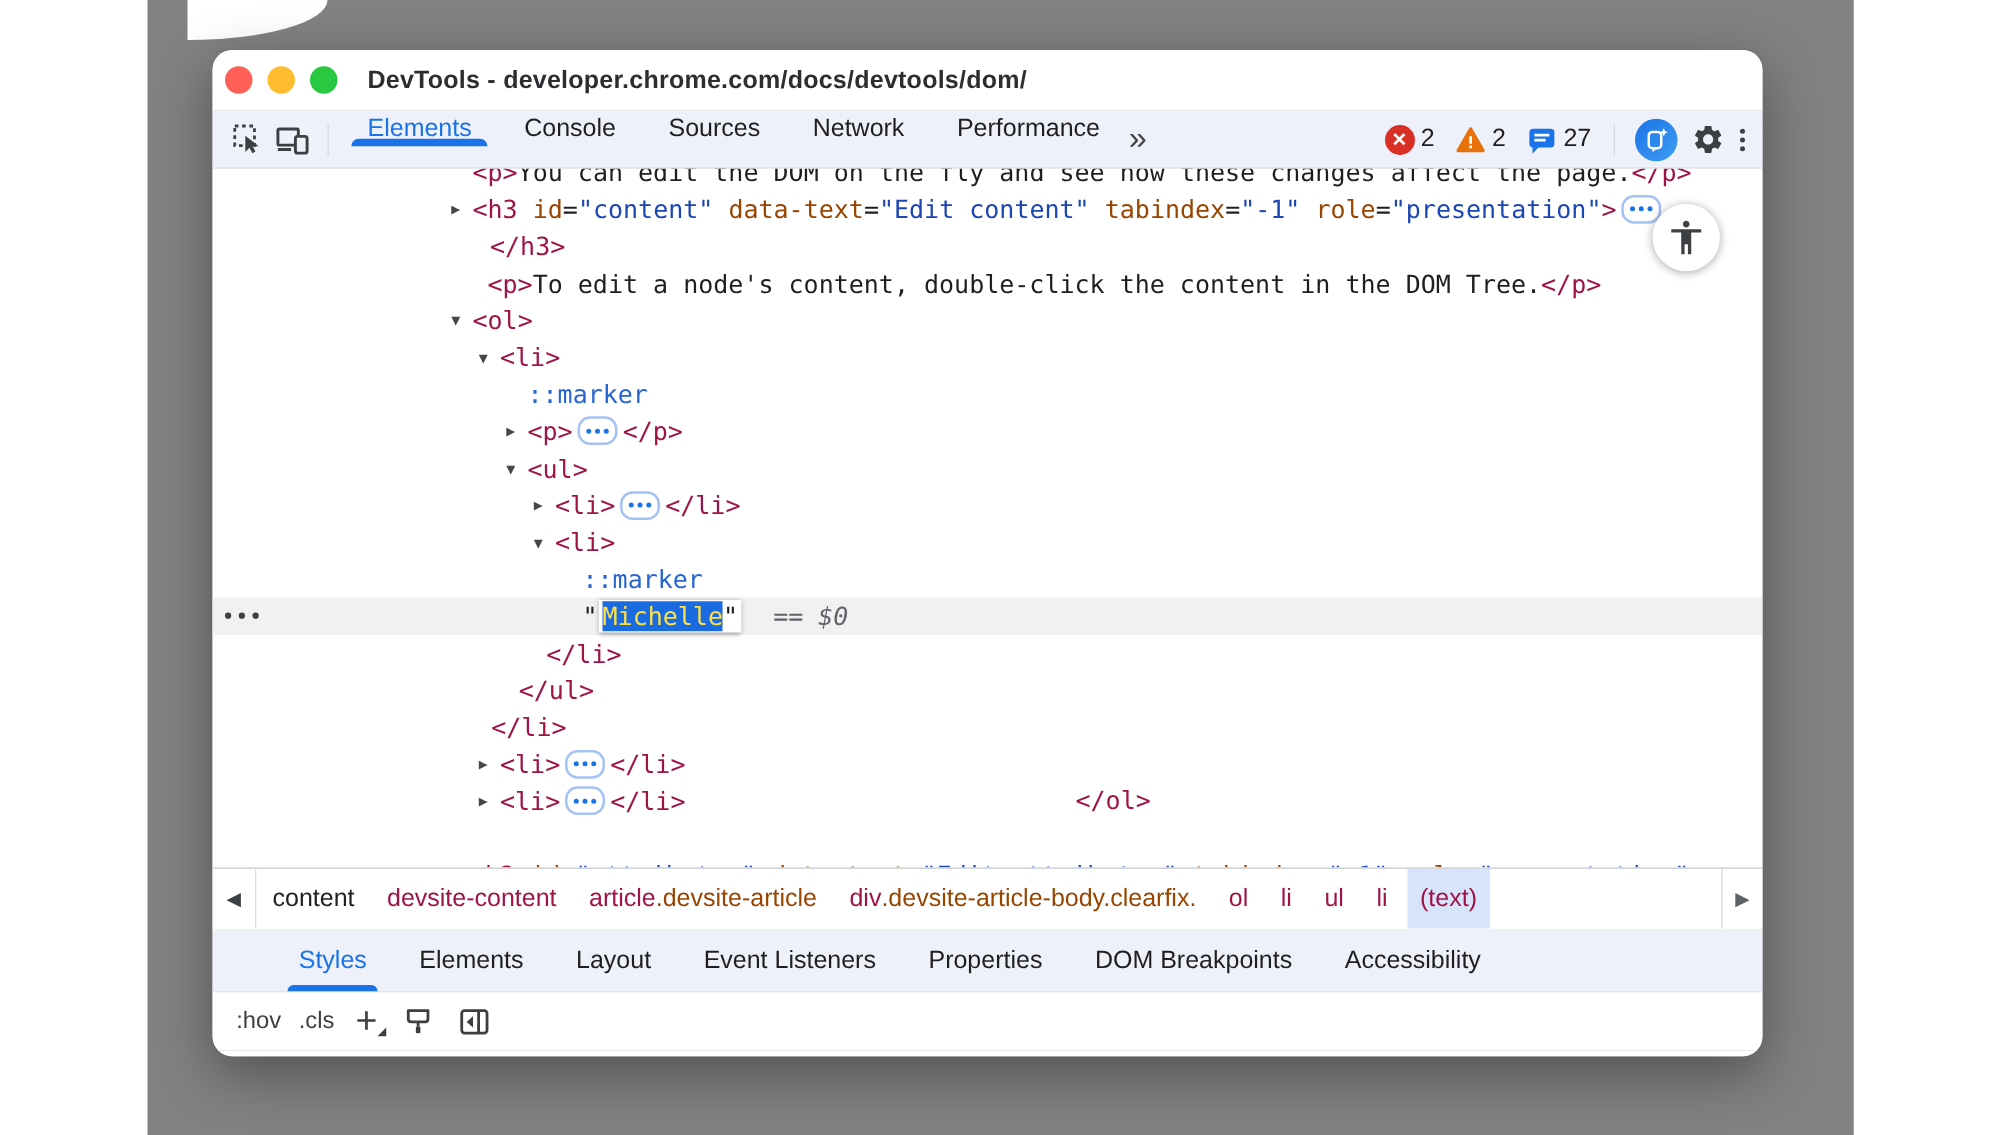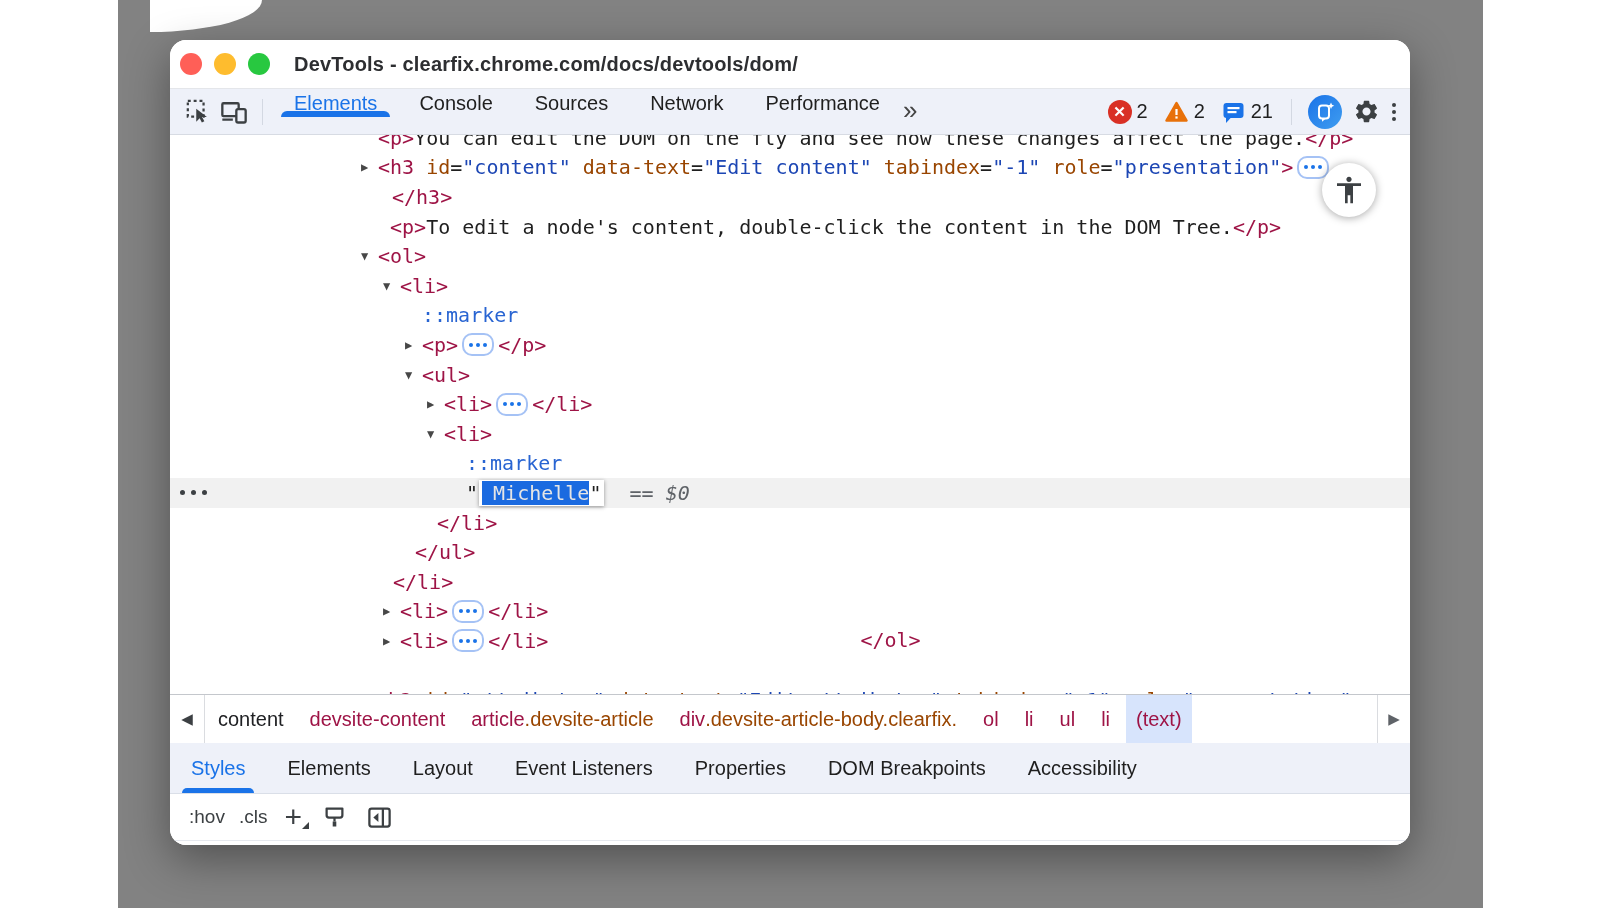--- a/index.html
+++ b/index.html
@@ -37,36 +37,36 @@
   .drow span{white-space:pre;}
   .drow.selected{background:var(--row-sel);}
   .arrow{display:inline-block;width:17px;margin-left:-17px;font-size:12px;color:#474747;flex:0 0 auto;}
   .t-tag{color:var(--tag);} .t-attr{color:var(--attr);} .t-val{color:var(--val);}
   .t-plain{color:#1f1f1f;} .t-marker{color:var(--marker);}
   .t-gray{color:var(--gray);} .t-dollar{color:var(--gray);font-style:italic;}
   .epill{display:inline-flex;align-items:center;justify-content:center;gap:3px;width:28px;height:19px;
          border:2px solid #a5c2f5;border-radius:10px;background:#fff;margin:0 4px;flex:0 0 auto;}
   .epill i{width:4px;height:4px;border-radius:50%;background:var(--accent);}
   .editbox{display:inline-flex;background:#fff;box-shadow:0 1px 4px rgba(0,0,0,.4);padding:1px 3px;margin:0 1px;}
-  .selblue{background:var(--sel-blue);color:#e5e5e5;padding-left:11px;}
+  .selblue{background:var(--sel-blue);color:#fde047;}
   .gutter-dots{position:absolute;left:10px;top:50%;margin-top:-3px;display:flex;gap:6px;}
   .gutter-dots i{width:5px;height:5px;border-radius:50%;background:#3c4043;}
   .a11y-btn{position:absolute;left:1152px;top:123px;width:54px;height:54px;border-radius:50%;background:#fff;
             box-shadow:0 1px 8px rgba(0,0,0,.35);display:flex;align-items:center;justify-content:center;z-index:6;}
   
   .crumbs{height:48px;border-top:1px solid #c4c7cc;display:flex;align-items:stretch;background:#fff;
           position:relative;font-size:20px;overflow:hidden;}
   .crumb-btn{width:34px;border-right:1px solid #dadce0;display:flex;align-items:center;justify-content:center;
              color:#3c4043;font-size:15px;background:#fff;flex:0 0 auto;}
   .crumb-btn.right{position:absolute;right:0;top:0;bottom:0;border-left:1px solid #dadce0;border-right:none;width:32px;color:#5f6368;}
   .crumb{display:flex;align-items:center;margin:0 13px;flex:0 0 auto;}
   .crumb.selected{background:var(--crumb-sel);margin:0 3px;padding:0 10px;text-align:center;}
   .c-tag{color:var(--tag);} .c-cls{color:var(--attr);} .c-plain{color:#202124;}
   
-  .stabs{height:50px;background:var(--toolbar-bg);border-bottom:1px solid #dadfe8;display:flex;align-items:stretch;}
+  .stabs{height:50px;background:var(--toolbar-bg);border-bottom:1px solid #dadfe8;display:flex;align-items:stretch;padding-left:48px;}
   .stab{position:relative;padding:0 21px;display:flex;align-items:center;font-size:20px;color:#1f1f1f;}
   .stab.active{color:var(--accent);}
   .stab.active::after{content:"";position:absolute;left:12px;right:12px;bottom:0;height:5px;background:var(--accent);border-radius:5px 5px 0 0;}
   
   .filterbar{height:46px;display:flex;align-items:center;padding:0 12px;background:#fff;border-bottom:1px solid #e6e9ef;}
   .fpill{flex:1;height:34px;background:#e9eef8;border-radius:17px;display:flex;align-items:center;padding:0 12px;gap:8px;margin-right:18px;}
   .fpill input{border:none;background:transparent;outline:none;font-size:20px;color:#202124;width:100%;font-family:"Liberation Sans",sans-serif;}
   .fpill input::placeholder{color:#5f6368;opacity:1;}
   .fctl{font-size:19px;color:#3c4043;margin:0 7px;flex:0 0 auto;}
   .plusbtn{position:relative;font-size:30px;font-weight:300;color:#3c4043;margin:0 10px;line-height:26px;flex:0 0 auto;}
@@ -79,21 +79,21 @@
 
 <div class="backdrop"></div>
 <div class="swoosh"></div>
 
 <div class="win">
 
   <div class="titlebar">
     <div class="tl red"></div>
     <div class="tl yellow"></div>
     <div class="tl green"></div>
-    <div class="wtitle">DevTools - clearfix.chrome.com/docs/devtools/dom/</div>
+    <div class="wtitle">DevTools - developer.chrome.com/docs/devtools/dom/</div>
   </div>
 
   <div class="toolbar">
     <div class="icon-btn">
       <svg width="27" height="27" viewBox="0 0 24 24">
         <rect x="2.5" y="2.5" width="14" height="14" fill="none" stroke="#3c4043" stroke-width="2" stroke-dasharray="2.6 2.6"></rect>
         <path d="M10 9.5 L10 21 L13 18 L15 21.8 L17.2 20.6 L15.2 16.8 L19.5 16.8 Z" fill="#3c4043"></path>
       </svg>
     </div>
     <div class="icon-btn">
@@ -125,21 +125,21 @@
       </svg>
       <span>2</span>
     </div>
     <div class="badge">
       <svg width="25" height="24" viewBox="0 0 24 24">
         <rect x="2" y="3" width="20" height="15" rx="3" fill="#1a73e8"></rect>
         <path d="M4.5 16 L4.5 23 L11 16 Z" fill="#1a73e8"></path>
         <rect x="6" y="7" width="12" height="2.2" fill="#fff"></rect>
         <rect x="6" y="11" width="9" height="2.2" fill="#fff"></rect>
       </svg>
-      <span>21</span>
+      <span>27</span>
     </div>
     <div class="vdiv"></div>
     <div class="aibtn">
       <svg width="24" height="24" viewBox="0 0 24 24">
         <rect x="6" y="5.5" width="10" height="13" rx="3" fill="none" stroke="#fff" stroke-width="2"></rect>
         <path d="M9 18.5 l0 3.2 4-3.2 z" fill="#fff"></path>
         <path d="M18 2.5 l1 2.3 2.3 1 -2.3 1 -1 2.3 -1-2.3 -2.3-1 2.3-1 z" fill="#fff"></path>
       </svg>
     </div>
     <div class="icon-btn">

